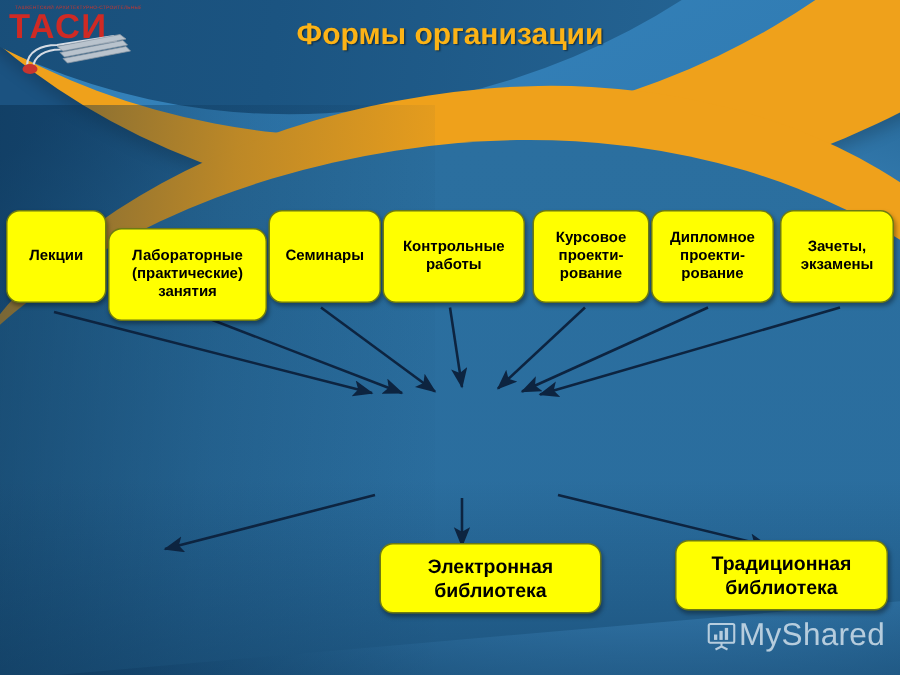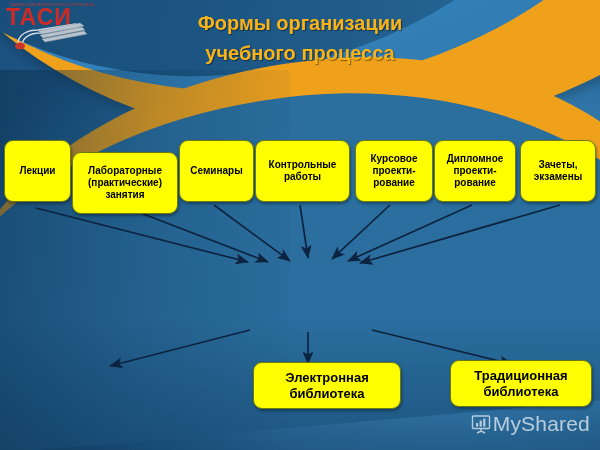--- a/index.html
+++ b/index.html
@@ -135,21 +135,20 @@
         <polygon points="24,11 66,3 70,6 28,14"></polygon>
         <polygon points="26,15 68,7 71,10 29,18"></polygon>
         <polygon points="28,19 70,11 73,14 31,22"></polygon>
       </g>
       <ellipse cx="6" cy="26" rx="5" ry="3.4" fill="#c8352f"></ellipse>
     </svg>
   </div>
 
   <div id="title">
     <span class="l1">Формы организации</span>
-    <span class="l2">учебного процесса</span>
   </div>
 
   <svg id="arrows" viewBox="0 0 600 450">
     <defs>
       <marker id="ah" markerWidth="9" markerHeight="9" refX="7.4" refY="3.2" orient="auto" markerUnits="strokeWidth">
         <path d="M0,0 L8,3.2 L0,6.4 L1.8,3.2 z" fill="#0d2440"></path>
       </marker>
     </defs>
     <g stroke="#0d2440" stroke-width="1.7" fill="none" marker-end="url(#ah)">
 

